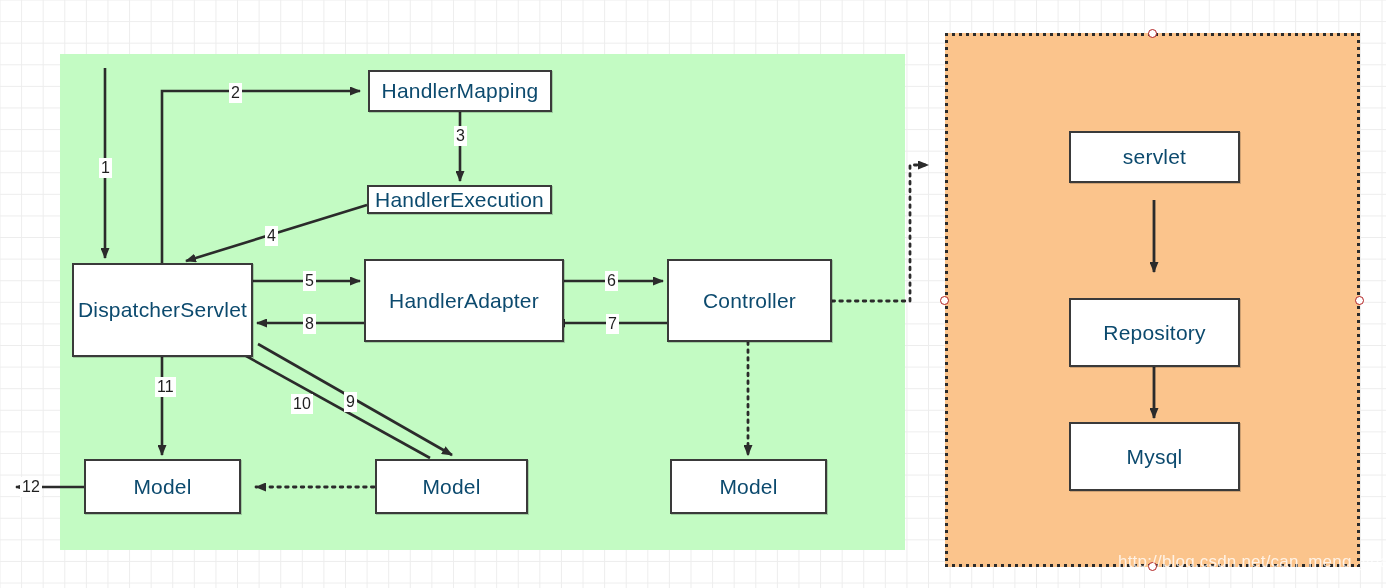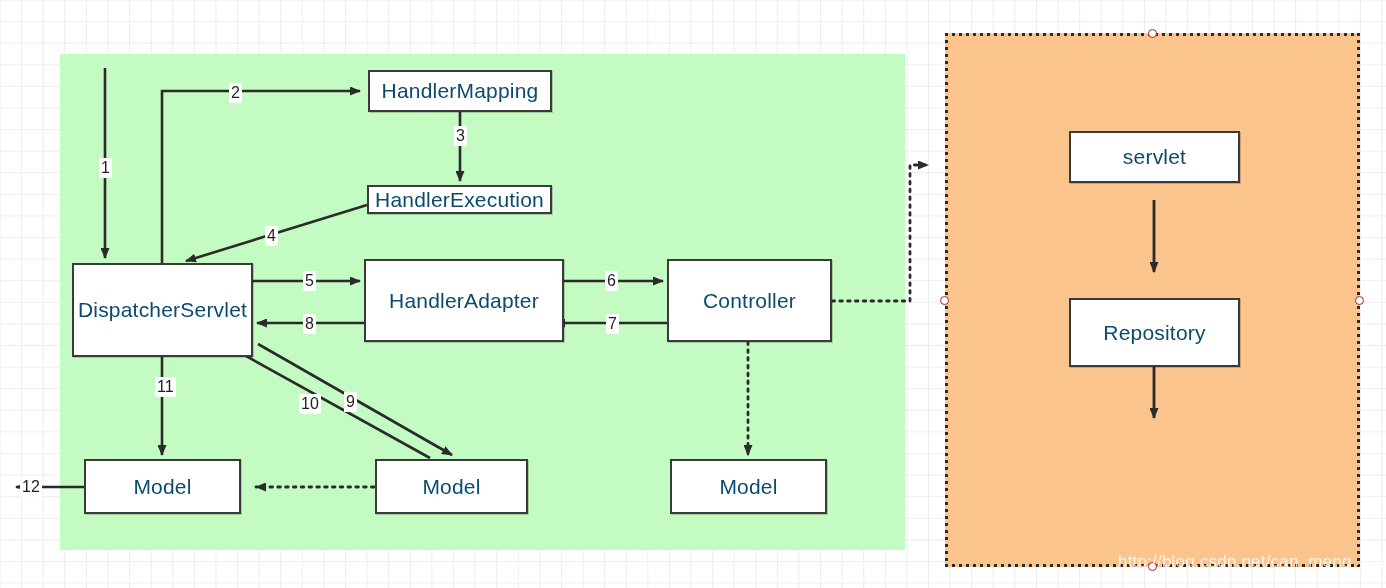--- a/index.html
+++ b/index.html
@@ -155,29 +155,30 @@
   <div class="node" style="left:84px;top:459px;width:157px;height:55px;">Model</div>
 
   <div class="node" style="left:375px;top:459px;width:153px;height:55px;">Model</div>
 
   <div class="node" style="left:670px;top:459px;width:157px;height:55px;">Model</div>
 
   <div class="node" style="left:1069px;top:131px;width:171px;height:52px;">servlet</div>
 
   <div class="node" style="left:1069px;top:276px;width:171px;height:69px;margin-top:22px;">Repository</div>
 
+  <div class="node" style="left:1069px;top:422px;width:171px;height:69px;">Mysql</div>
 
   <div class="elabel" style="left:99px;top:158px;">1</div>
   <div class="elabel" style="left:229px;top:83px;">2</div>
   <div class="elabel" style="left:454px;top:126px;">3</div>
   <div class="elabel" style="left:265px;top:226px;">4</div>
   <div class="elabel" style="left:303px;top:271px;">5</div>
   <div class="elabel" style="left:605px;top:271px;">6</div>
   <div class="elabel" style="left:606px;top:314px;">7</div>
   <div class="elabel" style="left:303px;top:314px;">8</div>
   <div class="elabel" style="left:344px;top:392px;">9</div>
-  <div class="elabel" style="left:291px;top:394px;margin-left:8px;">10</div>
+  <div class="elabel" style="left:291px;top:394px;">10</div>
   <div class="elabel" style="left:155px;top:377px;">11</div>
   <div class="elabel" style="left:20px;top:477px;">12</div>
 
   <div class="watermark">http://blog.csdn.net/can_meng_yuan</div>
 
 </div>
 
 </body></html>

